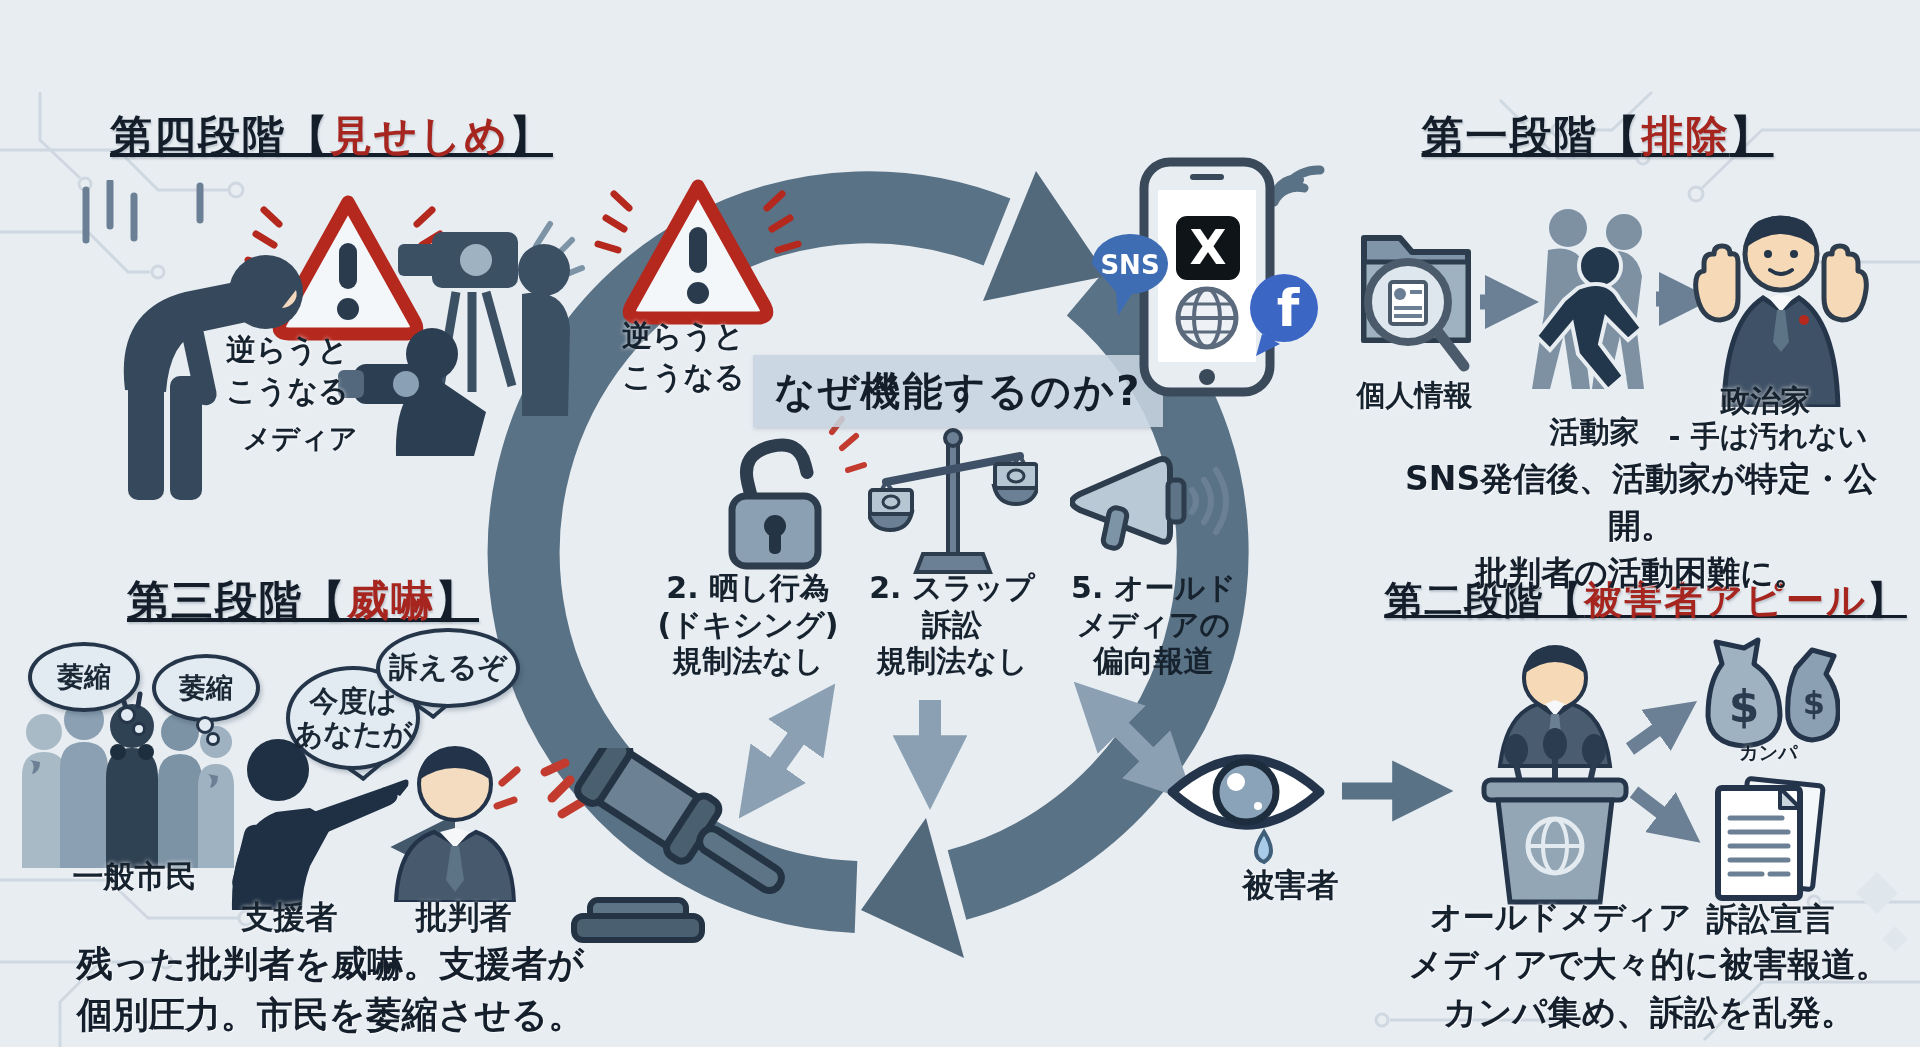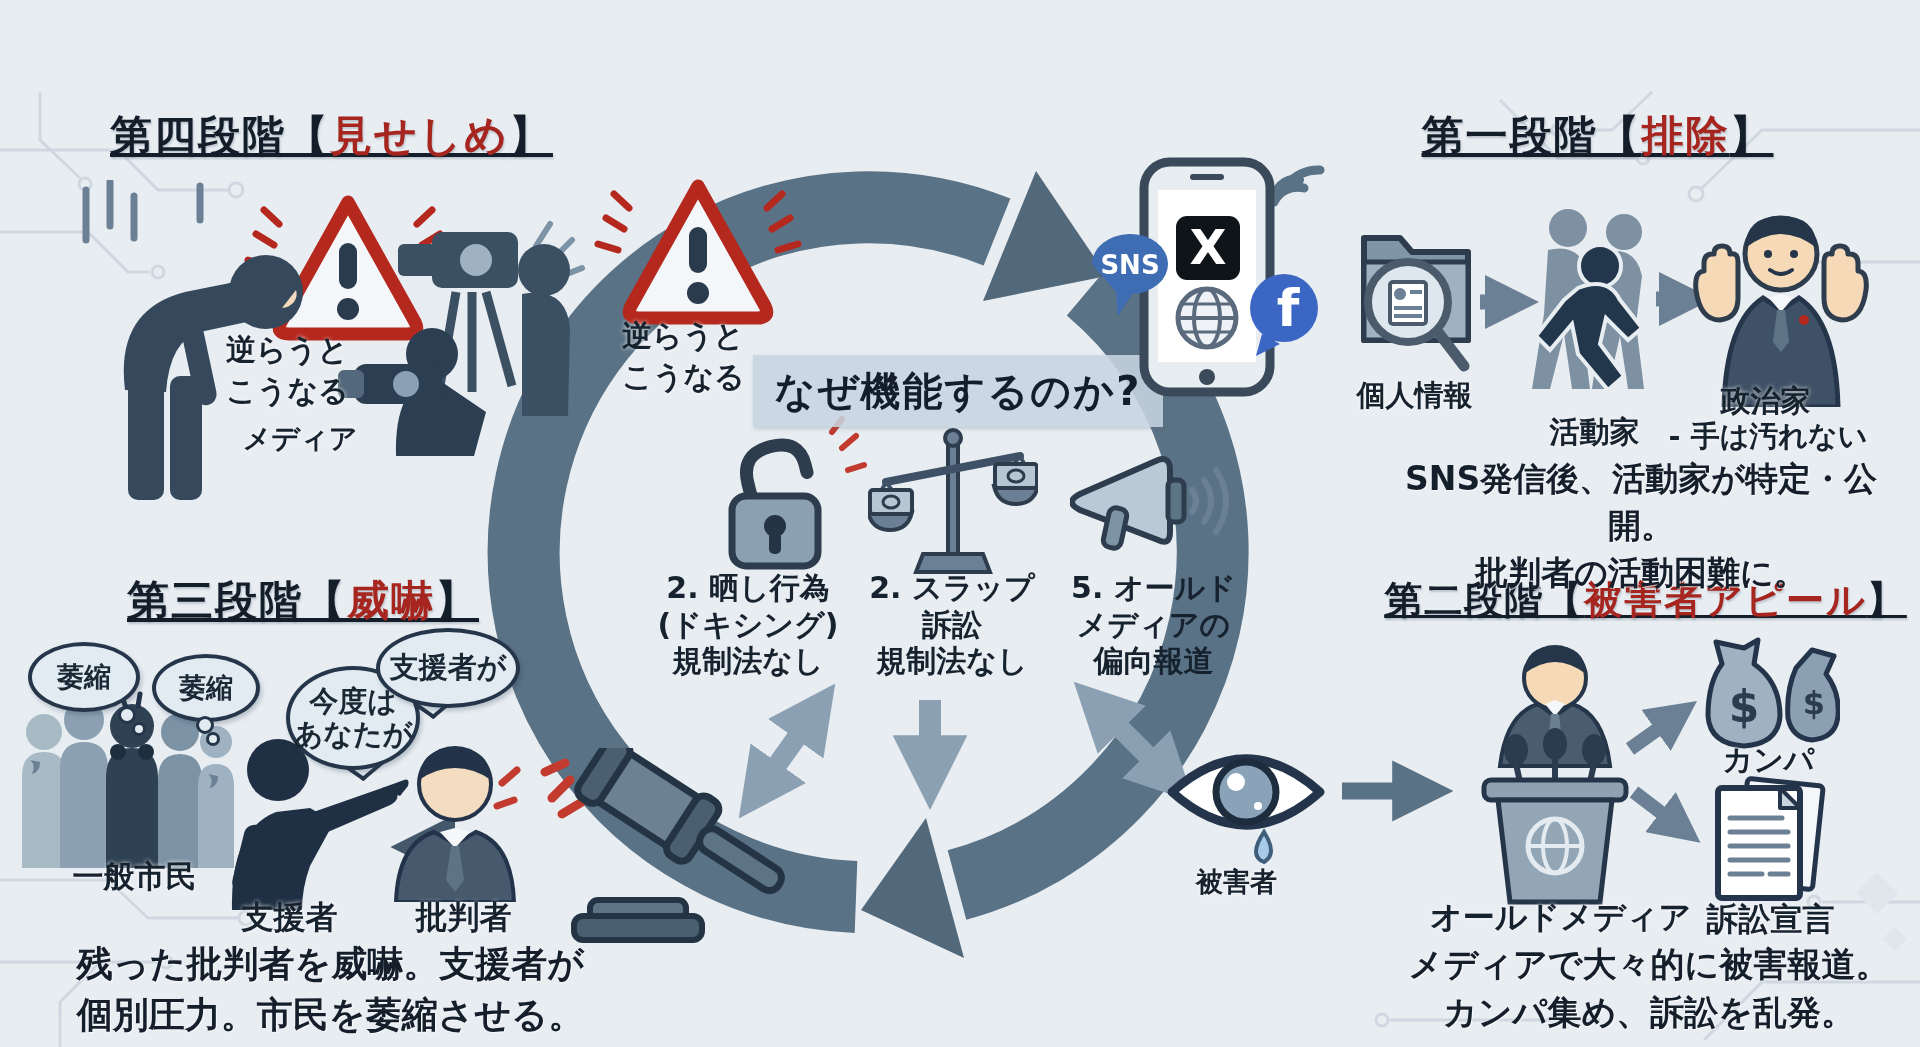--- a/index.html
+++ b/index.html
@@ -211,21 +211,21 @@
   <div class="abs tail-dot" style="left:196px;top:716px;width:12px;height:12px;z-index:3"></div>
   <div class="abs tail-dot" style="left:206px;top:732px;width:8px;height:8px;z-index:3"></div>
 
   <div class="abs bubble" style="left:286px;top:666px;width:126px;height:96px;font-size:29px;z-index:3">
     <span style="white-space:pre-line">今度は
 あなたが</span>
   </div>
   <div class="abs tail-tri" style="left:350px;top:752px;z-index:2"></div>
 
   <div class="abs bubble" style="left:376px;top:628px;width:136px;height:72px;font-size:29px;z-index:3">
-    <span>支援者が</span>
+    <span>訴えるぞ</span>
   </div>
   <div class="abs tail-tri" style="left:420px;top:690px;z-index:2"></div>
 
   <div class="abs" style="left:22px;top:690px;z-index:2">
     <svg width="212" height="178" viewBox="0 0 212 178">
       <g>
         <circle cx="22" cy="42" r="18" fill="#a9bac7"></circle>
           <path d="M0 178 V86 Q0 62 22 62 Q44 62 44 86 V178 Z" fill="#a9bac7"></path>
         <circle cx="62" cy="30" r="20" fill="#8ba0b2"></circle>
           <path d="M38 178 V78 Q38 52 62 52 Q86 52 86 78 V178 Z" fill="#8ba0b2"></path>
@@ -384,21 +384,21 @@
   <div class="abs" style="left:1166px;top:740px;z-index:3">
     <svg width="160" height="130" viewBox="0 0 160 130">
       <path d="M6 52 Q80 -14 154 52 Q80 118 6 52 Z" fill="#ffffff" stroke="#24344a" stroke-width="9" stroke-linejoin="round"></path>
       <circle cx="80" cy="52" r="30" fill="#8ba3b8" stroke="#1d2d3d" stroke-width="7"></circle>
       <path d="M80 22 a30 30 0 0 1 0 60 a22 22 0 0 0 0 -60 Z" fill="#2c3e50"></path>
       <circle cx="70" cy="42" r="9" fill="#ffffff"></circle>
       <circle cx="92" cy="66" r="4" fill="#ffffff"></circle>
       <path d="M98 92 q14 22 0 30 q-16 -6 0 -30 Z" fill="#a7cbe8" stroke="#3f5e7a" stroke-width="4"></path>
     </svg>
   </div>
-  <div class="abs small-lbl" style="left:1164px;top:864px;width:145px;font-size:27px;z-index:4">被害者</div>
+  <div class="abs small-lbl" style="left:1218px;top:864px;width:145px;font-size:32px;z-index:4">被害者</div>
 
   <div class="abs heading" style="left:1405px;top:108px;width:385px;z-index:4">
     <span>第一段階【</span><span class="red">排除</span><span>】</span>
   </div>
 
   <div class="abs" style="left:1356px;top:210px;z-index:2">
     <svg width="120" height="175" viewBox="0 0 120 175">
       <path d="M8 28 L44 28 L56 42 L112 42 L112 130 L8 130 Z" fill="#8095a8" stroke="#2d3d4d" stroke-width="6" stroke-linejoin="round"></path>
       <path d="M8 52 L112 52 L112 130 L8 130 Z" fill="#9fb2c1" stroke="#2d3d4d" stroke-width="5"></path>
       <circle cx="52" cy="92" r="40" fill="#dfe7ee" stroke="#4b5b6b" stroke-width="8"></circle>
@@ -481,21 +481,21 @@
   <div class="abs" style="left:1700px;top:630px;z-index:2">
     <svg width="140" height="120" viewBox="0 0 140 120">
       <g stroke="#24344a" stroke-width="5" stroke-linejoin="round">
         <path d="M96 38 L112 20 L134 26 L126 44 Q140 62 138 86 Q136 108 112 110 Q92 108 88 88 Q86 60 96 38 Z" fill="#8ba0b2"></path>
         <path d="M22 34 L16 12 L44 18 L58 10 L54 34 Q80 52 80 86 Q78 114 44 116 Q10 114 8 86 Q8 52 22 34 Z" fill="#9fb2c1"></path>
       </g>
       <text x="44" y="92" text-anchor="middle" font-size="44" font-weight="bold" fill="#2c3c50">$</text>
       <text x="114" y="84" text-anchor="middle" font-size="32" font-weight="bold" fill="#2c3c50">$</text>
     </svg>
   </div>
-  <div class="abs small-lbl" style="left:1706px;top:740px;width:125px;font-size:30px;z-index:4">カンパ</div>
+  <div class="abs small-lbl" style="left:1706px;top:740px;width:125px;font-size:19px;z-index:4">カンパ</div>
 
   <div class="abs" style="left:1710px;top:776px;z-index:2">
     <svg width="120" height="128" viewBox="0 0 120 128">
       <rect x="32" y="6" width="76" height="104" rx="4" fill="#f4f7f9" stroke="#24344a" stroke-width="5" transform="rotate(6 70 58)"></rect>
       <rect x="8" y="12" width="82" height="110" rx="4" fill="#ffffff" stroke="#24344a" stroke-width="6"></rect>
       <path d="M70 12 L90 32 L70 32 Z" fill="#c9d4dc" stroke="#24344a" stroke-width="4" stroke-linejoin="round"></path>
       <g stroke="#6b8095" stroke-width="5" stroke-linecap="round">
         <line x1="20" y1="42" x2="72" y2="42"></line>
           <line x1="20" y1="56" x2="78" y2="56"></line>
         <line x1="20" y1="70" x2="78" y2="70"></line>

